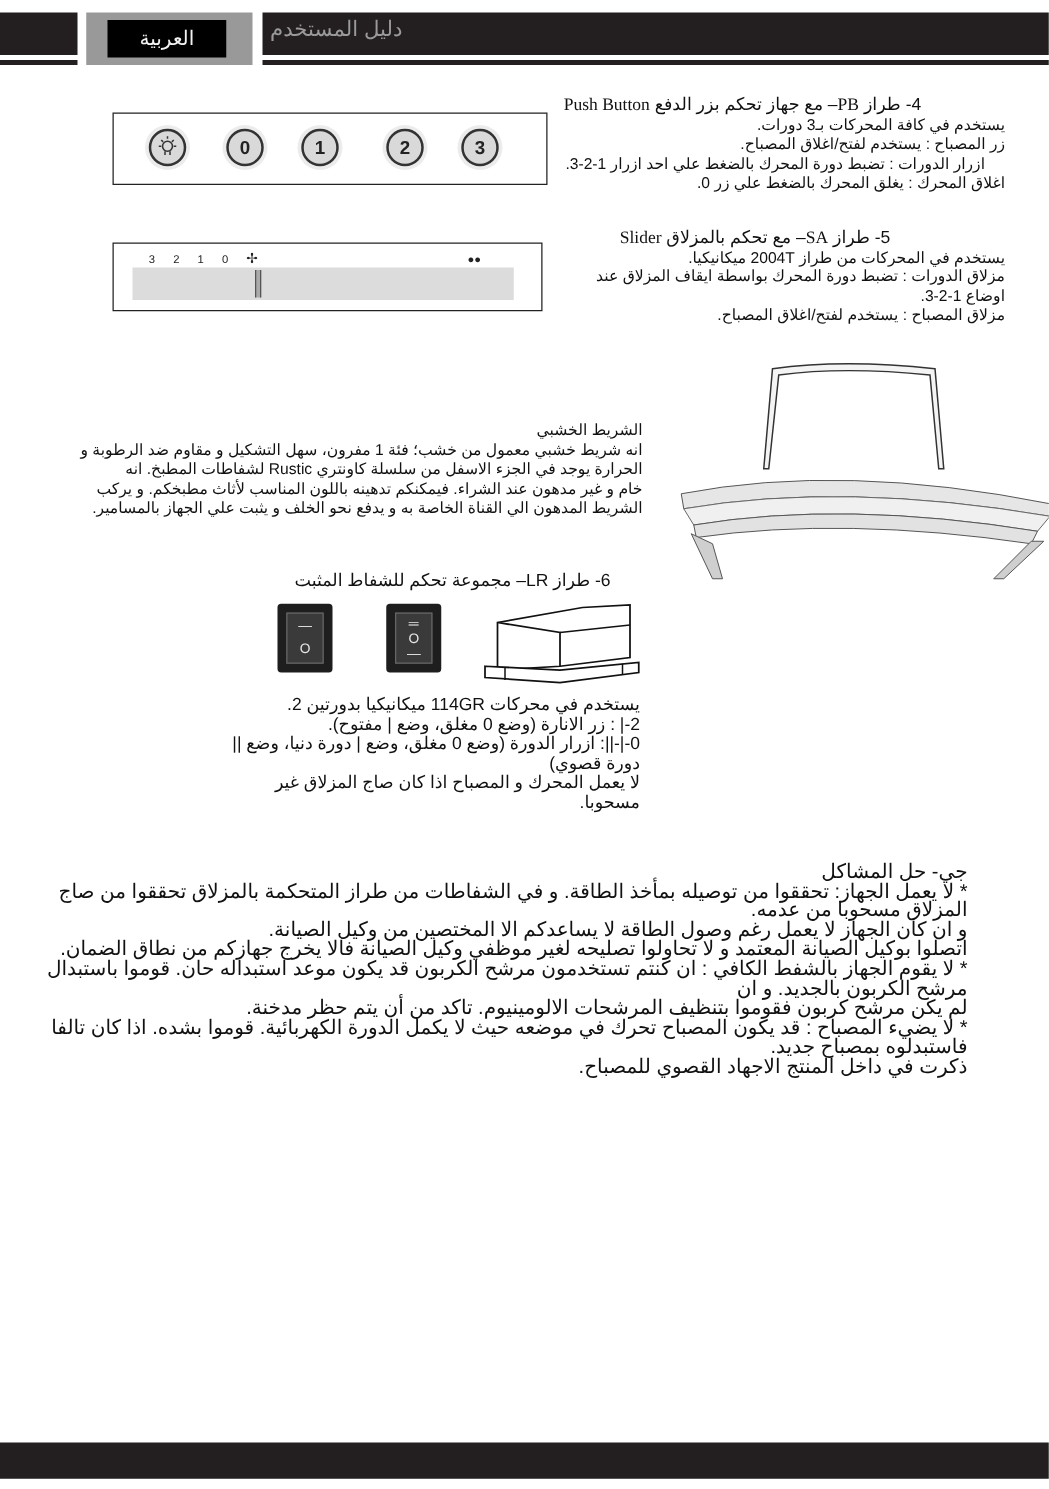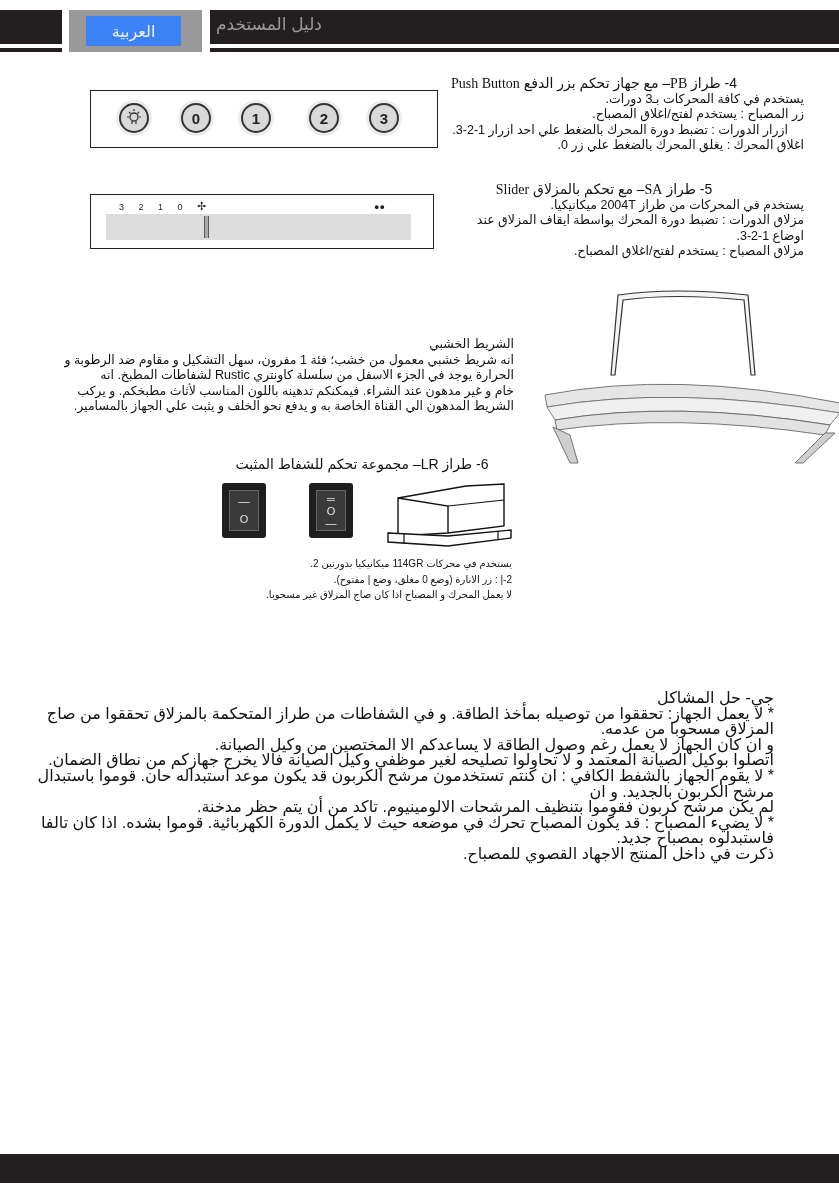--- a/index.html
+++ b/index.html
@@ -2,21 +2,21 @@
 <html><head>
 <meta charset="utf-8">
 <style>
   html, body { margin:0; padding:0; }
   body { width:839px; height:1191px; background:#ffffff; position:relative; overflow:hidden;
          font-family:"Liberation Sans", "DejaVu Sans", sans-serif; color:#111; }
   .header { position:absolute; top:10px; left:0; width:839px; height:42px; }
   .hdr-left { position:absolute; left:0; top:0; width:62px; height:34px; background:#231f20; }
   .hdr-left-line { position:absolute; left:0; top:38px; width:62px; height:4px; background:#231f20; }
   .hdr-lang { position:absolute; left:69px; top:0; width:133px; height:42px; background:#999999; }
-  .hdr-lang-inner { position:absolute; left:17px; top:6px; width:95px; height:30px; background:#3b82f6;
+  .hdr-lang-inner { position:absolute; left:17px; top:6px; width:95px; height:30px; background:#000000;
                     color:#f2f2f2; font-size:16px; display:flex; align-items:center; justify-content:center; }
   .hdr-main { position:absolute; left:210px; top:0; width:629px; height:34px; background:#231f20; }
   .hdr-main-line { position:absolute; left:210px; top:38px; width:629px; height:4px; background:#231f20; }
   .hdr-title { position:absolute; left:216px; top:4px; color:#9a9a9a; font-size:17px; }
 
   .rtl { direction:rtl; text-align:right; position:absolute; font-size:12.5px; line-height:15.5px; }
   .rtl p { margin:0; }
   .bold { font-weight:normal; font-size:14px;text-align:center; }
   .latin { font-family:"Liberation Serif", serif; }
 
@@ -139,23 +139,24 @@
 </div>
 <svg style="position:absolute; left:386px; top:478px;" width="130" height="72" viewBox="0 0 130 72">
   <path d="M12 20 L80 8 L118 6 L118 48 L62 55 L12 58 Z" fill="#fff" stroke="#111" stroke-width="1.4"></path>
   <path d="M12 20 L62 28 L62 55" fill="none" stroke="#111" stroke-width="1.4"></path>
   <path d="M62 28 L118 22" fill="none" stroke="#111" stroke-width="1.2"></path>
   <path d="M2 55 L62 58 L125 52 L125 60 L62 68 L2 64 Z" fill="#fff" stroke="#111" stroke-width="1.4"></path>
   <line x1="18" y1="56" x2="18" y2="66" stroke="#111" stroke-width="1.2"></line>
   <line x1="112" y1="53" x2="112" y2="62" stroke="#111" stroke-width="1.2"></line>
 </svg>
 
-<div class="rtl" style="right:327px; top:556px; width:340px; font-size:10px;">
+<div class="rtl" style="right:327px; top:556px; width:340px; font-size:14px;">
   <p>يستخدم في محركات 114GR ميكانيكيا بدورتين 2.</p>
   <p>2-| : زر الانارة (وضع 0 مغلق، وضع | مفتوح).</p>
+  <p>0-|-||: ازرار الدورة (وضع 0 مغلق، وضع | دورة دنيا، وضع || دورة قصوي)</p>
   <p>لا يعمل المحرك و المصباح اذا كان صاج المزلاق غير مسحوبا.</p>
 </div>
 
 <div class="rtl" style="right:65px; top:690px; width:760px; font-size:16px; line-height:15.6px;">
   <p>جي- حل المشاكل</p>
   <p>* لا يعمل الجهاز: تحققوا من توصيله بمأخذ الطاقة. و في الشفاطات من طراز المتحكمة بالمزلاق تحققوا من صاج المزلاق مسحوبا من عدمه.</p>
   <p>و ان كان الجهاز لا يعمل رغم وصول الطاقة لا يساعدكم الا المختصين من وكيل الصيانة.</p>
   <p>اتصلوا بوكيل الصيانة المعتمد و لا تحاولوا تصليحه لغير موظفي وكيل الصيانة فالا يخرج جهازكم من نطاق الضمان.</p>
   <p>* لا يقوم الجهاز بالشفط الكافي : ان كنتم تستخدمون مرشح الكربون قد يكون موعد استبداله حان. قوموا باستبدال مرشح الكربون بالجديد. و ان</p>
   <p>لم يكن مرشح كربون فقوموا بتنظيف المرشحات الالومينيوم.  تاكد من أن يتم حظر مدخنة.</p>

